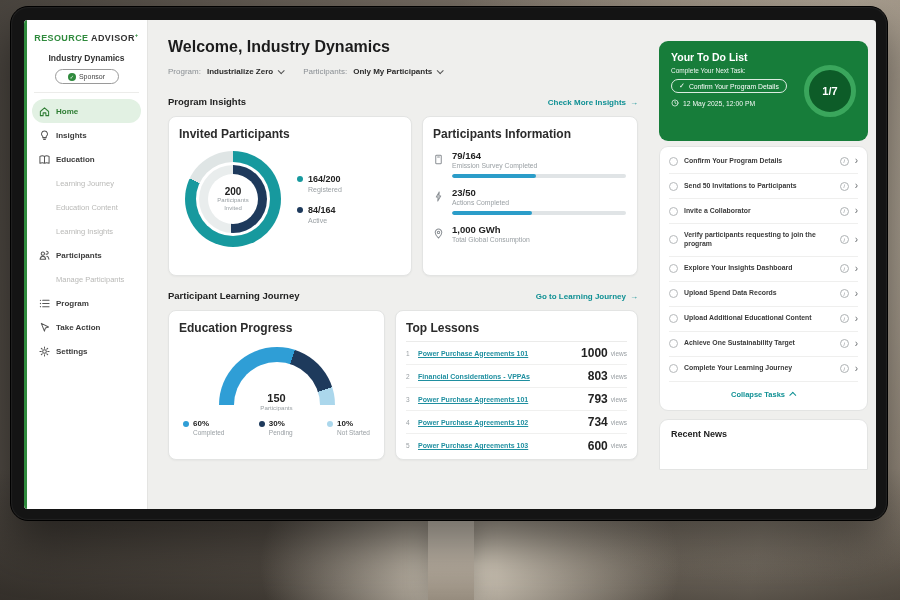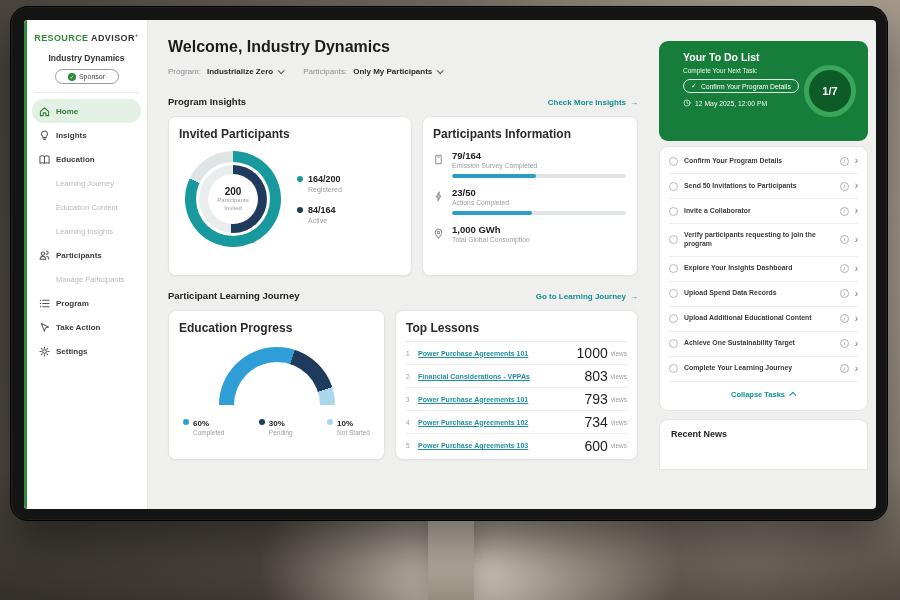--- a/index.html
+++ b/index.html
@@ -93,35 +93,35 @@
 
   
   .gauge-wrap { position:relative; width:116px; margin:12px auto 0; }
   .gauge { position:relative; width:116px; height:58px; overflow:hidden; }
   .gauge-circ { position:absolute; left:0; top:0; width:116px; height:116px; border-radius:50%; }
   .gauge-hole { position:absolute; left:15px; top:15px; width:86px; height:86px; border-radius:50%; background:#fff; }
   .gauge-center { position:absolute; left:0; right:0; bottom:-6px; text-align:center; }
   .gc-v { font-size:11px; font-weight:bold; color:#222; }
   .gc-l { font-size:6.2px; color:#9aa0a4; }
   .gauge-legend { display:flex; justify-content:space-between; margin-top:14px; padding:0 4px; }
-  .gl-top { display:flex; gap:4px; font-size:8px; font-weight:bold; color:#222; }
+  .gl-top { display:flex; align-items:center; gap:4px; font-size:8px; font-weight:bold; color:#222; }
   .gl-lb { font-size:6.5px; color:#9aa0a4; margin-left:10px; margin-top:1px; }
 
   
   .card-lessons h3 { padding-bottom:6px; border-bottom:1px solid #ebebea; }
   .lesson { display:flex; align-items:center; height:23px; border-bottom:1px solid #f0f0ef; cursor:pointer; }
   .lesson:last-child { border-bottom:none; }
   .ls-rank { width:12px; font-size:6.5px; color:#9aa0a4; }
   .ls-title { flex:1; font-size:7px; font-weight:bold; color:#1f8fa0; text-decoration:underline; }
-  .ls-views { font-size:14px; font-weight:normal; color:#222; }
+  .ls-views { font-size:12px; font-weight:bold; color:#222; }
   .ls-unit { font-size:6.5px; color:#9aa0a4; margin-left:3px; font-weight:normal; }
 
   
   .rightpanel { flex:1; padding:21px 8px 0 9px; }
-  .todo-hero { position:relative; background:#177d3a; border-radius:9px; height:100px; padding:10px 24px; color:#fff; }
+  .todo-hero { position:relative; background:#177d3a; border-radius:9px; height:100px; padding:10px 12px; color:#fff; }
   .th-title { font-size:10.5px; font-weight:bold; }
   .th-sub { font-size:6.5px; opacity:.92; margin-top:4px; }
   .th-pill { display:inline-flex; align-items:center; gap:4px; border:1px solid rgba(255,255,255,.85);
     border-radius:9px; padding:2px 7px; font-size:6.8px; margin-top:5px; max-width:140px; cursor:pointer; }
   .th-chk { font-size:7px; }
   .th-due { display:flex; align-items:center; gap:4px; font-size:6.8px; margin-top:6px; opacity:.95; }
   .th-due svg { width:8px; height:8px; stroke:#fff; stroke-width:1.1; fill:none; stroke-linecap:round; }
   .th-ring { position:absolute; right:12px; top:24px; width:52px; height:52px; border-radius:50%;
     background:#0d5c28; border:5px solid #3aa65c; display:flex; align-items:center; justify-content:center;
     font-size:11px; font-weight:bold; color:#fff; }
@@ -328,20 +328,24 @@
 
       <div class="row">
 
         <section class="card card-edu">
           <h3>Education Progress</h3>
           <div class="gauge-wrap">
             <div class="gauge">
               <div class="gauge-circ" style="background: conic-gradient(from 270deg, rgb(47, 158, 214) 0%, rgb(47, 158, 214) 30%, rgb(30, 58, 92) 30%, rgb(30, 58, 92) 45%, rgb(171, 215, 236) 45%, rgb(171, 215, 236) 50%, rgba(0, 0, 0, 0) 50%, rgba(0, 0, 0, 0) 100%);"></div>
               <div class="gauge-hole"></div>
             </div>
+            <div class="gauge-center">
+              <div class="gc-v">150</div>
+              <div class="gc-l">Participants</div>
+            </div>
           </div>
           <div class="gauge-legend">
             <div>
               <div class="gl-top">
                   <span class="dot c-blue"></span>
                   <span>60%</span>
                 </div>
               <div class="gl-lb">Completed</div>
             </div>
             <div>

